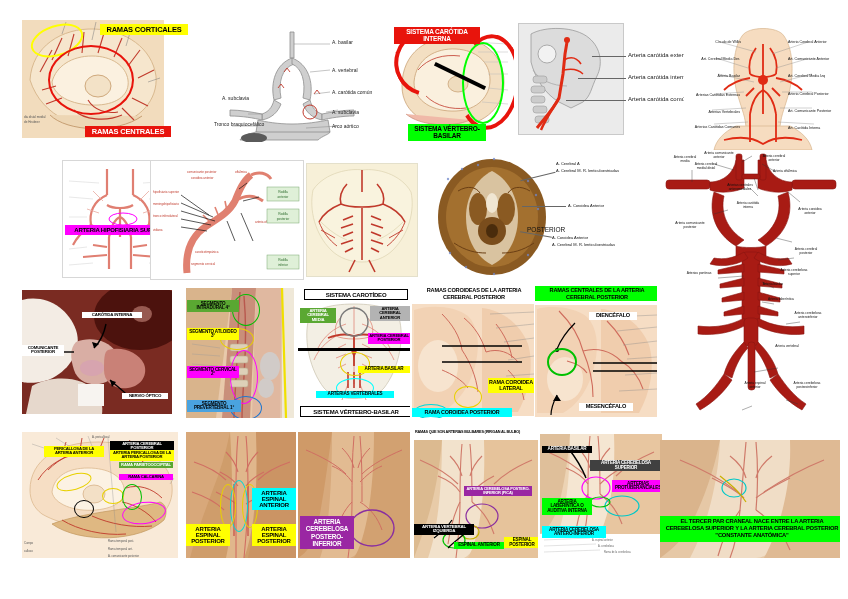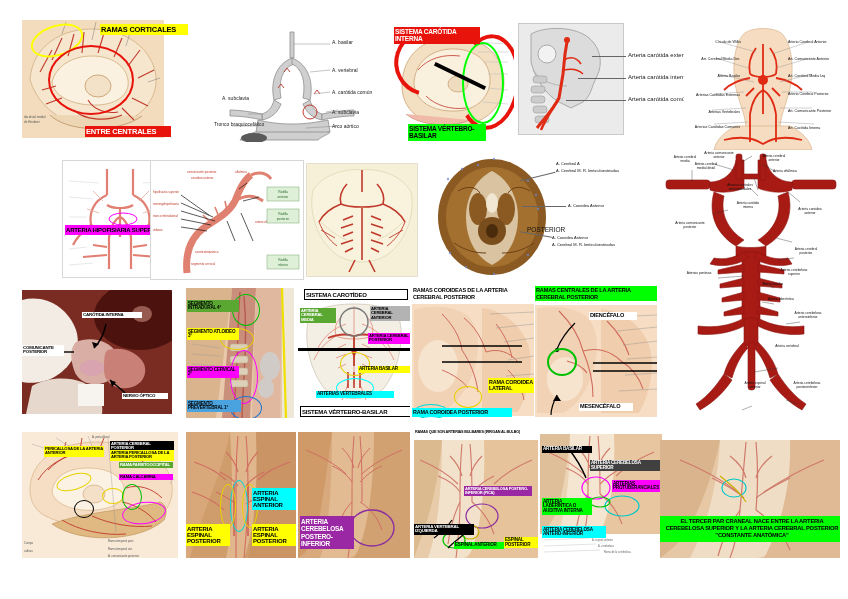--- a/index.html
+++ b/index.html
@@ -1,19 +1,19 @@
 <!DOCTYPE html>
 <html><head>
 <meta charset="utf-8">
 <style>
   html,body{margin:0;padding:0;background:#ffffff;}
   body{width:848px;height:599px;font-family:"Liberation Sans",sans-serif;overflow:hidden;position:relative;}
   .page{position:absolute;left:0;top:0;width:848px;height:599px;background:#fff;}
   .panel{position:absolute;overflow:hidden;}
-  .lbl{position:absolute;font-weight:bold;line-height:1.02;letter-spacing:-0.2px;}
+  .lbl{position:absolute;font-weight:bold;text-align:center;line-height:1.02;letter-spacing:-0.2px;}
   .plain{position:absolute;line-height:1.12;}
   .bx{border:1px solid transparent;}
   
   .brainbg{background:linear-gradient(145deg,#f6e2c8 0%,#efd4b2 40%,#e6c49c 100%);}
   .cream{background:#f7f0d8;}
   .gray{background:linear-gradient(150deg,#f2f2f2 0%,#dcdcdc 60%,#c8c8c8 100%);}
   .whitebg{background:#ffffff;}
   .thinline{position:absolute;background:#666;height:1px;}
   .ell{position:absolute;border-radius:50%;background:transparent;}
   svg{display:block;}
@@ -52,21 +52,21 @@
           <path d="M104 26 L110 6"></path>
           <path d="M126 62 L138 58"></path>
       </g>
     </svg>
     <div class="ell" style="left:8px;top:5px;width:50px;height:27px;border:2.2px solid #ffff00;transform:rotate(-18deg);"></div>
     <div class="ell" style="left:26px;top:25px;width:82px;height:66px;border:2.4px solid #e8140c;"></div>
     <div class="plain" style="left:2px;top:96px;font-size:3px;color:#555;">dia distal medial</div>
     <div class="plain" style="left:2px;top:101px;font-size:3px;color:#555;">de Heubner</div>
   </div>
   <div class="lbl" style="left:100px;top:24px;width:86px;font-size:7.5px;background:#ffff00;color:#000;padding:1.5px 1px;">RAMAS CORTICALES</div>
-  <div class="lbl" style="left:85px;top:126px;width:84px;font-size:7.5px;background:#e8140c;color:#fff;padding:1.5px 1px;">ENTRE CENTRALES</div>
+  <div class="lbl" style="left:85px;top:126px;width:84px;font-size:7.5px;background:#e8140c;color:#fff;padding:1.5px 1px;">RAMAS CENTRALES</div>
 
   <div class="panel whitebg" style="left:218px;top:22px;width:162px;height:120px;">
     <svg width="162" height="120" viewBox="0 0 162 120">
       <g fill="#cfcfcf" stroke="#8e8e8e" stroke-width="0.8">
         <path d="M72 10 L76 10 L76 36 L72 36 Z"></path>
         <path d="M74 36 C58 42 52 60 56 78 L63 76 C60 60 64 46 76 42 Z"></path>
         <path d="M74 36 C90 42 96 60 92 78 L85 76 C88 60 84 46 74 42 Z"></path>
         <path d="M56 78 C54 86 50 90 44 92 L44 98 C54 96 60 90 63 82 Z"></path>
         <path d="M92 78 C94 86 98 90 104 92 L104 98 C94 96 88 90 85 82 Z"></path>
         <path d="M44 92 C34 90 22 88 12 88 L12 94 C24 94 36 96 44 98 Z"></path>

